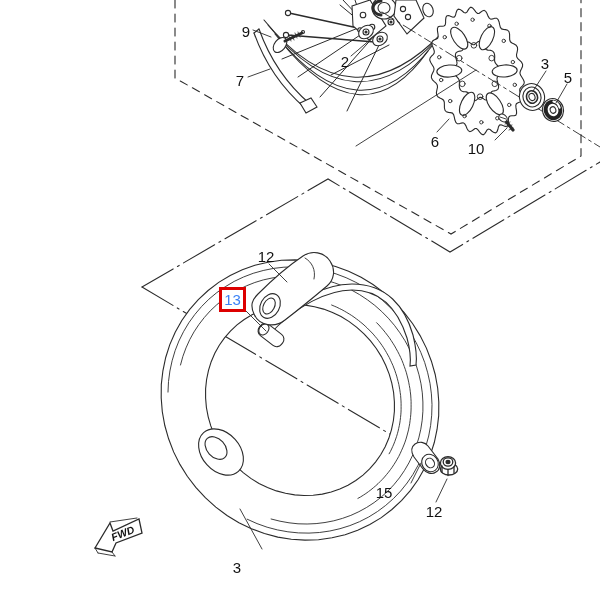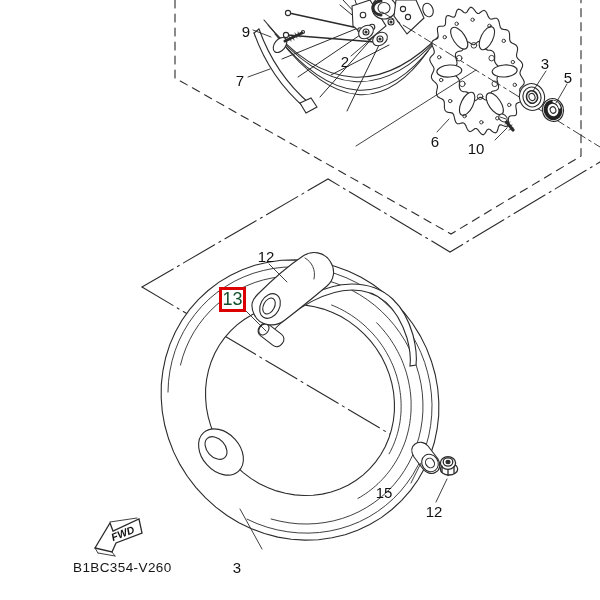--- a/index.html
+++ b/index.html
@@ -4,21 +4,21 @@
 <style>
   html,body{margin:0;padding:0;background:#fff;}
   #stage{position:relative;width:600px;height:600px;background:#fff;overflow:hidden;
          font-family:"Liberation Sans",sans-serif;}
   #art{position:absolute;left:0;top:0;}
   .co{position:absolute;transform:translate(-50%,-50%);font-size:15px;color:#111;
       line-height:1;cursor:default;}
   #hl-box{position:absolute;left:219px;top:287px;width:27px;height:25px;
           border:3px solid #dd0000;box-sizing:border-box;display:flex;
           align-items:center;justify-content:center;background:#fff;}
-  #hl-box span{font-size:18px;color:#14532d;text-align:center;}
+  #hl-box span{font-size:15px;color:#3b82f6;text-align:center;}
   #code{position:absolute;left:73px;top:560px;font-size:13.5px;color:#161616;
         letter-spacing:.4px;}
 </style>
 </head>
 <body>
 
 <div id="stage">
 
 <svg id="art" width="600" height="600" viewBox="0 0 600 600" fill="none" stroke="#2b2b2b" stroke-width="1.1" stroke-linecap="round">
 
@@ -230,14 +230,13 @@
 <div class="co" style="left:568px;top:77px">5</div>
 <div class="co" style="left:266px;top:256px">12</div>
 <div class="co" style="left:237px;top:567px">3</div>
 <div class="co" style="left:384px;top:492px">15</div>
 <div class="co" style="left:434px;top:511px">12</div>
 
 <div id="hl-box">
   <span>13</span>
 </div>
 
-<div id="code">B1BC354-V260</div>
 </div>
 
 </body></html>

